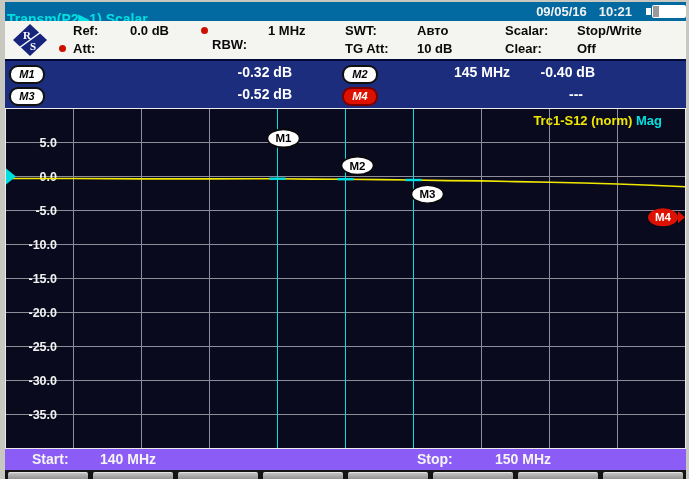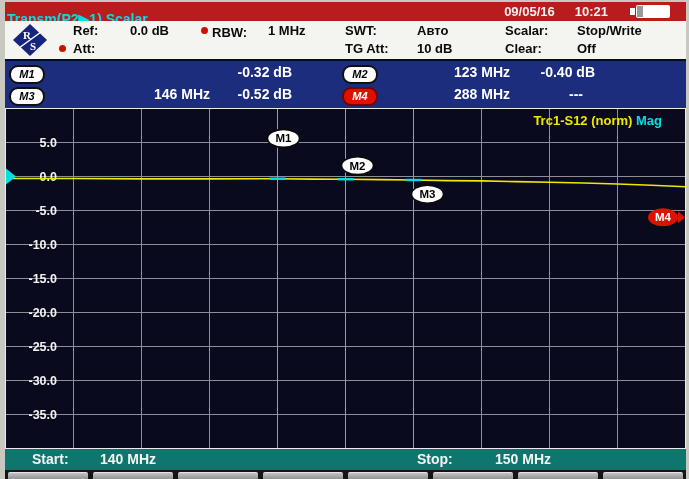--- a/index.html
+++ b/index.html
@@ -1,22 +1,22 @@
 <!DOCTYPE html>
 <html><head>
 <meta charset="utf-8">
 <style>
   html,body{margin:0;padding:0;width:689px;height:479px;overflow:hidden;
     background:#c8c8c0;font-family:"Liberation Sans",sans-serif;}
   .screen{position:absolute;left:5px;top:2px;width:681px;height:477px;background:#000;}
   
-  .title-bar{position:absolute;left:0;top:0;width:681px;height:34px;background:#b91c1c;
+  .title-bar{position:absolute;left:0;top:0;width:681px;height:34px;background:#0369a1;
     display:flex;align-items:center;}
   .title-text{color:#00e0e0;font-weight:bold;font-size:14px;padding-left:2px;letter-spacing:0;}
-  .tb-right{position:absolute;right:16px;top:0;height:19px;display:flex;align-items:center;gap:20px;
+  .tb-right{position:absolute;right:0;top:0;height:19px;display:flex;align-items:center;gap:12px;
     color:#f2f2f2;font-weight:bold;font-size:13px;}
   .battery{position:relative;width:34px;height:13px;background:#fff;border-radius:2px;margin-left:8px;}
   .battery::before{content:'';position:absolute;left:-6px;top:3px;width:5px;height:7px;background:#fff;}
   .battery::after{content:'';position:absolute;left:1px;top:1px;width:6px;height:11px;background:#9a9a9a;}
   
   .header{position:absolute;left:0;top:19px;width:681px;height:38px;background:#f4f4f0;
     font-weight:bold;font-size:13px;color:#0a0a0a;}
   .header span{position:absolute;white-space:nowrap;text-align:center;}
   .red-dot{position:absolute;width:7px;height:7px;border-radius:50%;background:#cc1100;}
   
@@ -25,21 +25,21 @@
   .mrow{position:absolute;left:0;width:681px;height:22px;}
   .mrow span{position:absolute;white-space:nowrap;}
   .badge{display:inline-block;width:32px;height:15px;border-radius:9px;background:#fff;
     border:2px solid #101010;color:#000;font-size:11px;font-weight:bold;text-align:center;
     line-height:15px;box-sizing:content-box;}
   .badge.red{background:#dd1100;border-color:#7a0000;color:#fff;}
   .cell-r{text-align:right;display:inline-block;}
   
   .graph{position:absolute;left:0;top:106px;width:681px;height:341px;background:#0a0a1e;}
   
-  .freq-bar{position:absolute;left:0;top:447px;width:681px;height:21px;background:#0f766e;
+  .freq-bar{position:absolute;left:0;top:447px;width:681px;height:21px;background:#8b5cf6;
     color:#f5f5f5;font-weight:bold;font-size:14px;}
   .freq-bar span{position:absolute;top:2px;white-space:nowrap;}
   
   .softkeys{position:absolute;left:0;top:468px;width:681px;height:9px;background:#141414;
     display:flex;gap:5px;padding-left:3px;box-sizing:border-box;}
   .softkey{width:80px;height:7px;margin-top:2px;background:linear-gradient(#c2c2c2,#8a8a8a);
     border-top:1px solid #e5e5e5;border-radius:2px 2px 0 0;}
 </style>
 </head>
 <body>
@@ -61,46 +61,44 @@
       <text x="12" y="17" fill="#fff" font-size="11" font-weight="bold" font-family="Liberation Serif,serif">R</text>
       <text x="19" y="28" fill="#fff" font-size="11" font-weight="bold" font-family="Liberation Serif,serif">S</text>
       <line x1="8" y1="26" x2="30" y2="10" stroke="#fff" stroke-width="1.5"></line>
     </svg>
     <span style="left:68px;top:2px">Ref:</span>
     <span style="left:125px;top:2px">0.0 dB</span>
     <i class="red-dot" style="left:54px;top:24px"></i>
     <span style="left:68px;top:20px">Att:</span>
     <span style="left:125px;top:37px">0 dB</span>
     <i class="red-dot" style="left:196px;top:6px"></i>
-    <span style="left:207px;top:4px">RBW:</span>
+    <span style="left:207px;top:16px">RBW:</span>
     <span style="left:263px;top:2px">1 MHz</span>
     <span style="left:340px;top:2px">SWT:</span>
     <span style="left:412px;top:2px">Авто</span>
     <span style="left:340px;top:20px">TG Att:</span>
     <span style="left:412px;top:20px">10 dB</span>
     <span style="left:500px;top:2px">Scalar:</span>
     <span style="left:572px;top:2px">Stop/Write</span>
     <span style="left:500px;top:20px">Clear:</span>
     <span style="left:572px;top:20px">Off</span>
   </div>
 
   <div class="marker-table">
     <div class="mrow" style="top:3px">
       <span style="left:4px;top:1px"><i class="badge">M1</i></span>
       <span class="cell-r" style="left:205px;width:82px">-0.32 dB</span>
       <span style="left:337px;top:1px"><i class="badge">M2</i></span>
-      <span class="cell-r" style="left:385px;width:120px">123 MHz</span>
+      <span class="cell-r" style="left:385px;width:120px">145 MHz</span>
       <span class="cell-r" style="left:510px;width:80px">-0.40 dB</span>
     </div>
     <div class="mrow" style="top:25px">
       <span style="left:4px;top:1px"><i class="badge">M3</i></span>
-      <span class="cell-r" style="left:80px;width:125px">146 MHz</span>
       <span class="cell-r" style="left:205px;width:82px">-0.52 dB</span>
       <span style="left:337px;top:1px"><i class="badge red">M4</i></span>
-      <span class="cell-r" style="left:385px;width:120px">288 MHz</span>
       <span class="cell-r" style="left:510px;width:68px">---</span>
     </div>
   </div>
 
   <svg class="graph" width="681" height="341" viewBox="0 0 681 341">
       <line x1="68.5" y1="1" x2="68.5" y2="340" stroke="#8e8e9a" stroke-width="1"></line>
       <line x1="136.5" y1="1" x2="136.5" y2="340" stroke="#8e8e9a" stroke-width="1"></line>
       <line x1="204.5" y1="1" x2="204.5" y2="340" stroke="#8e8e9a" stroke-width="1"></line>
       <line x1="272.5" y1="1" x2="272.5" y2="340" stroke="#8e8e9a" stroke-width="1"></line>
       <line x1="340.5" y1="1" x2="340.5" y2="340" stroke="#8e8e9a" stroke-width="1"></line>

